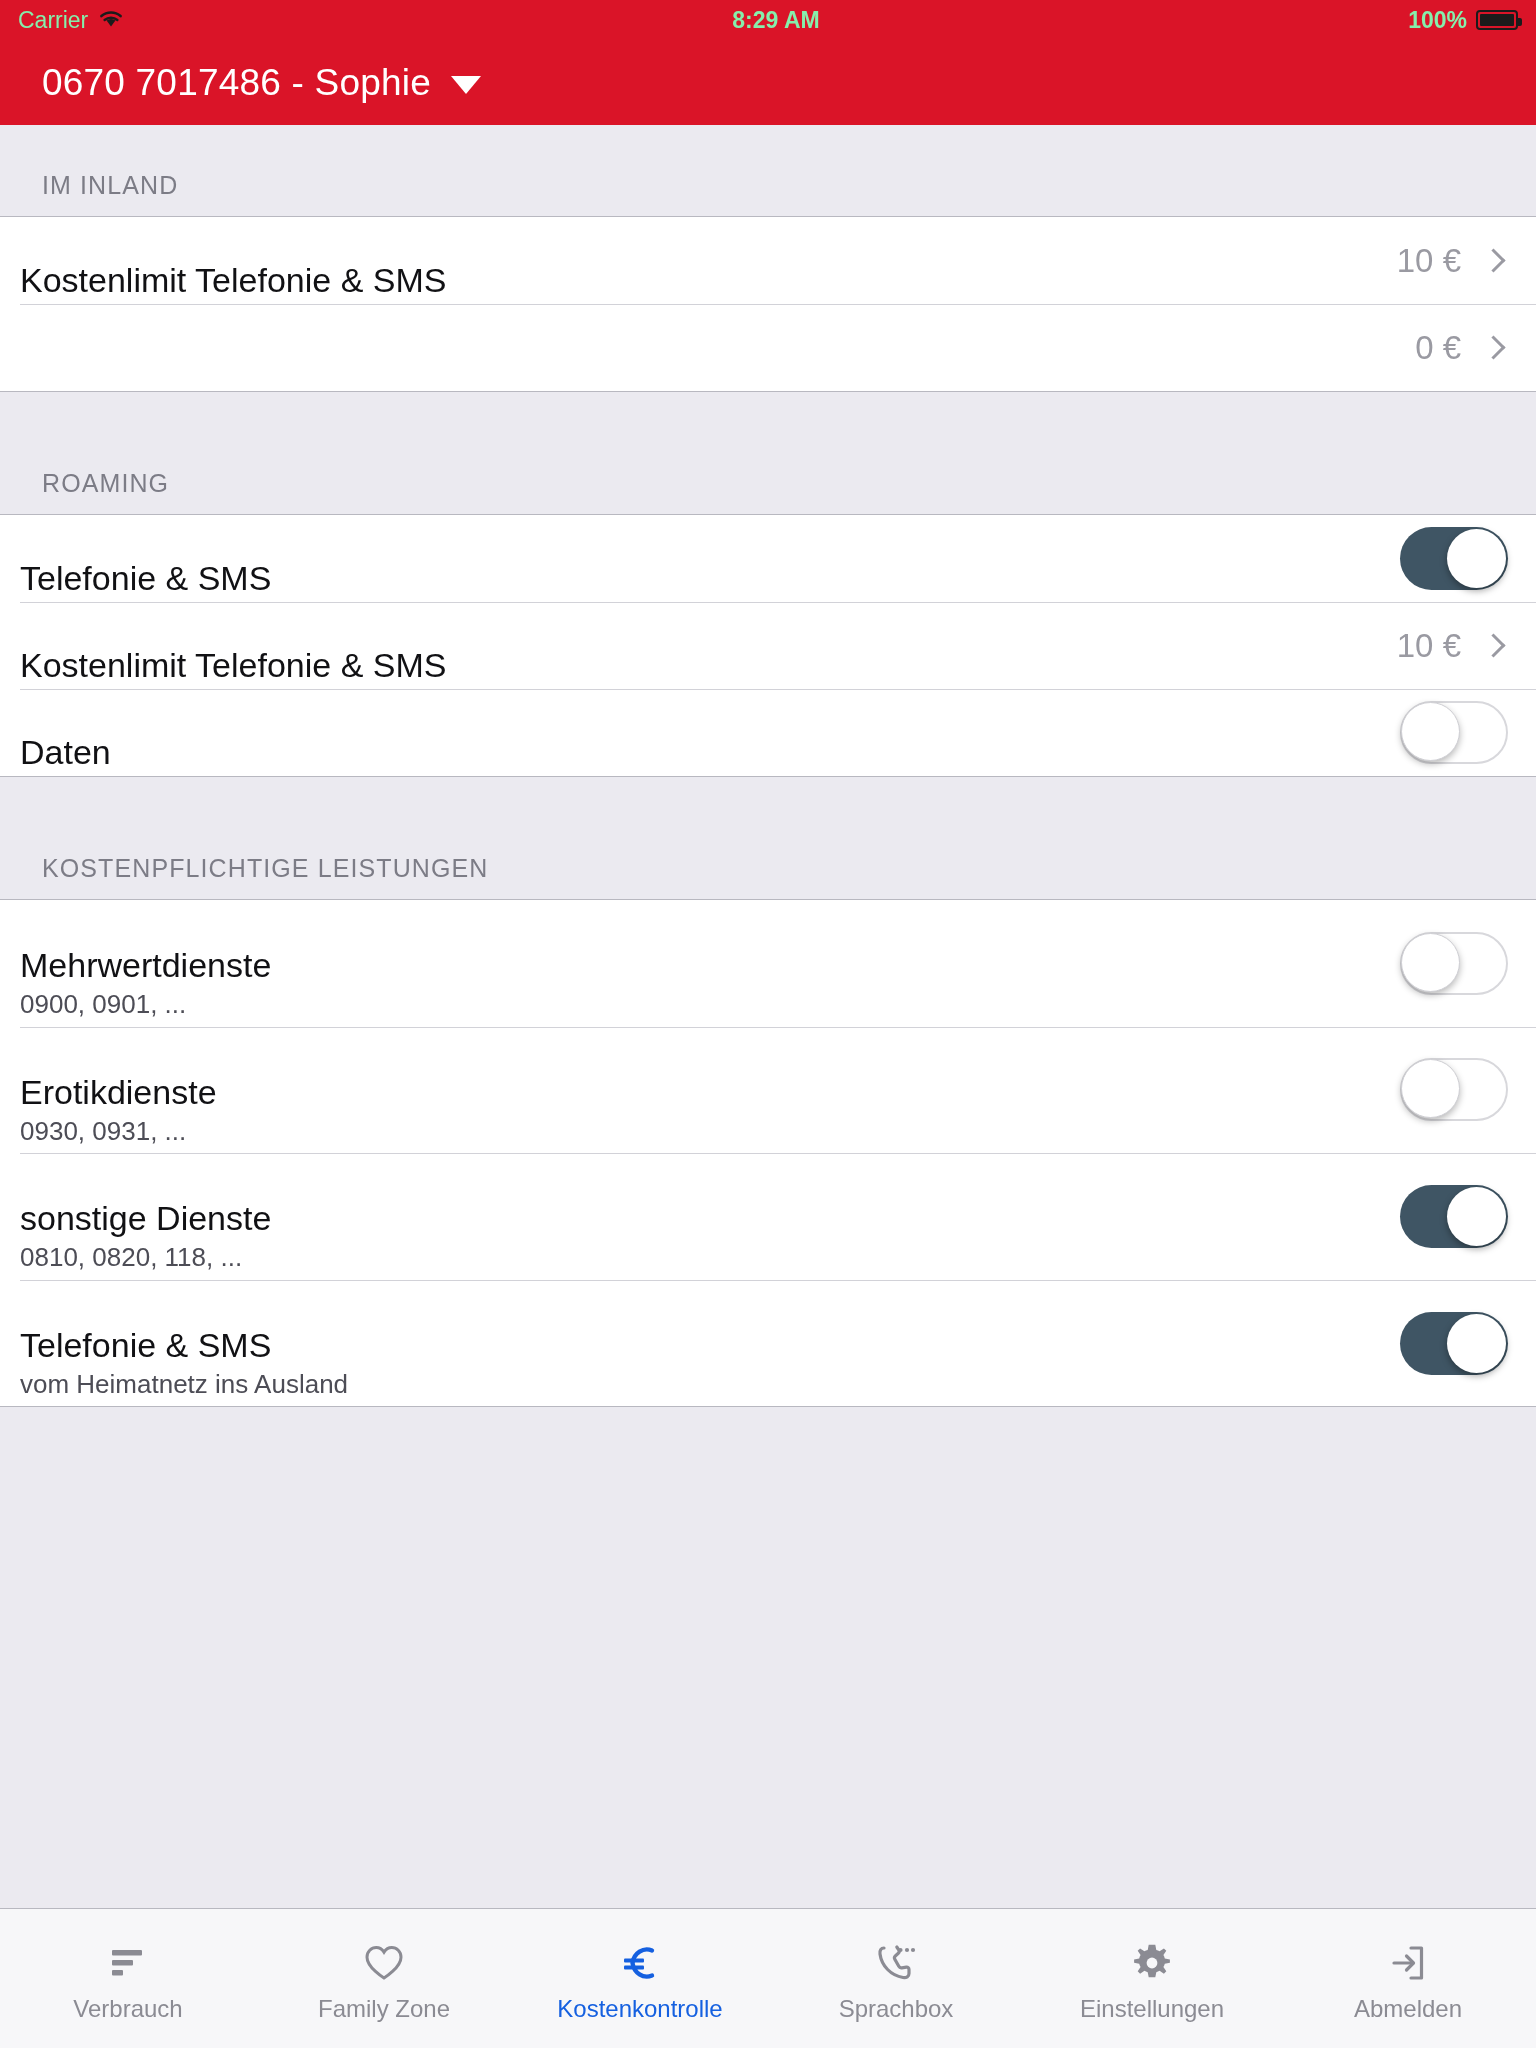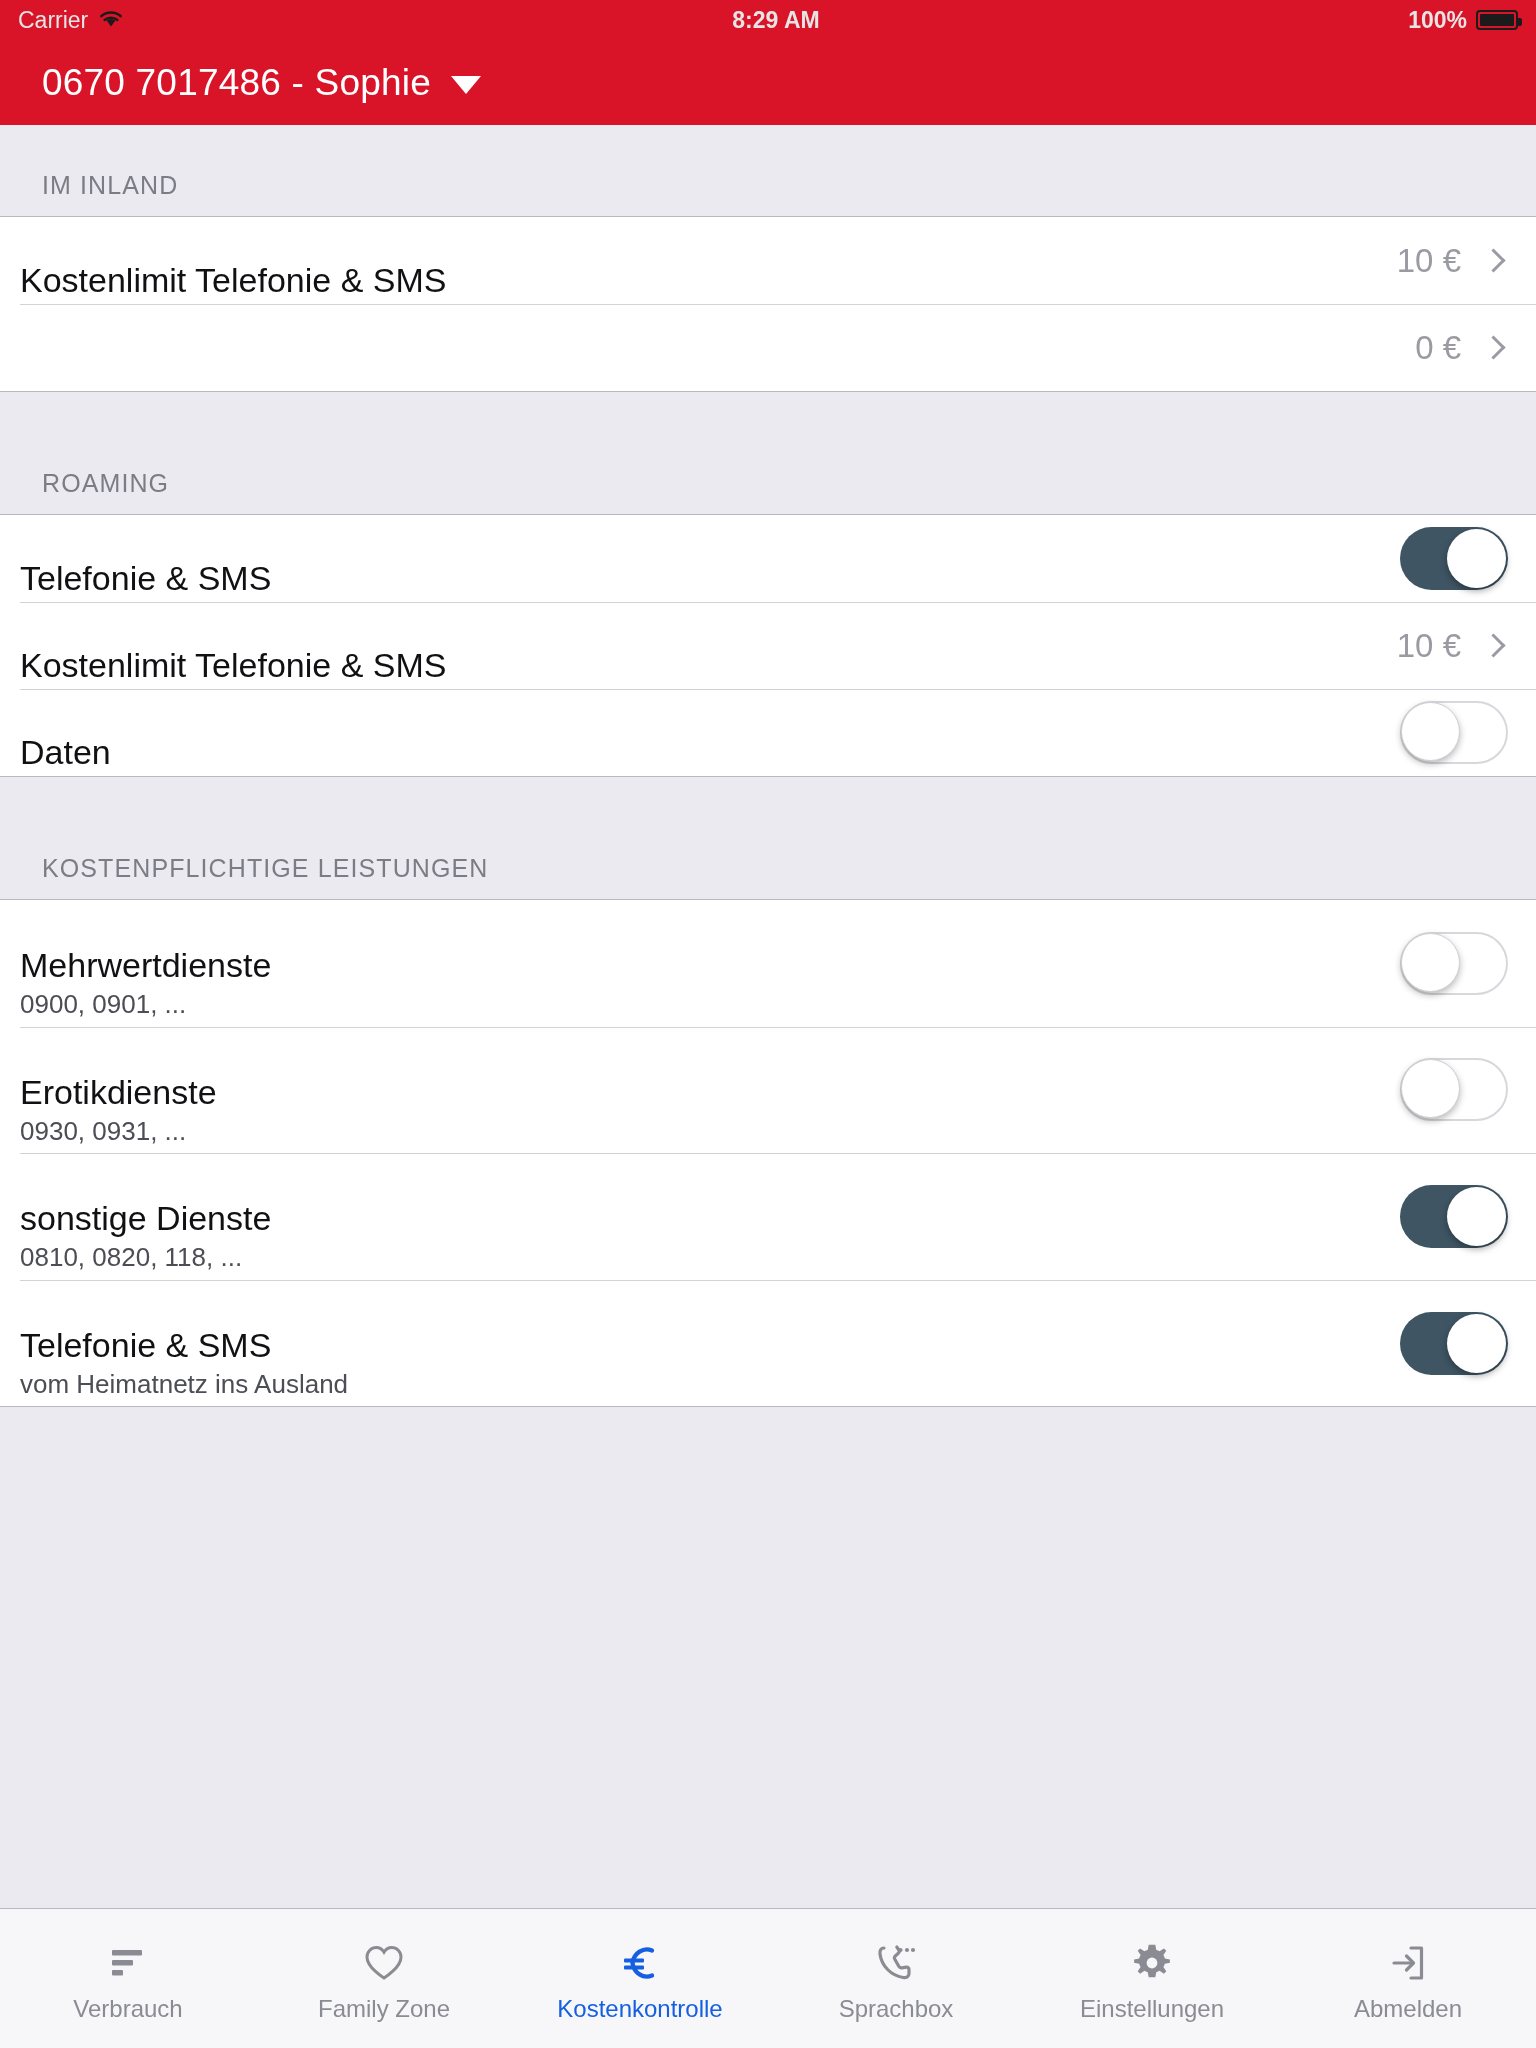--- a/index.html
+++ b/index.html
@@ -14,21 +14,21 @@
     position:relative;
     display:flex; flex-direction:column;
     overflow:hidden;
     background:#EBEAF0;
   }
 
   
   .statusbar {
     height:40px;
     background:#DA1428;
-    color:#e5e5e5;
+    color:#86efac;
     display:flex; align-items:center;
     padding:0 18px;
     font-size:23px;
     flex:0 0 auto;
     position:relative;
   }
   .sb-left { display:flex; align-items:center; gap:10px; }
   .sb-center {
     position:absolute; left:16px; right:0;
     text-align:center; font-weight:700; font-size:23px;

